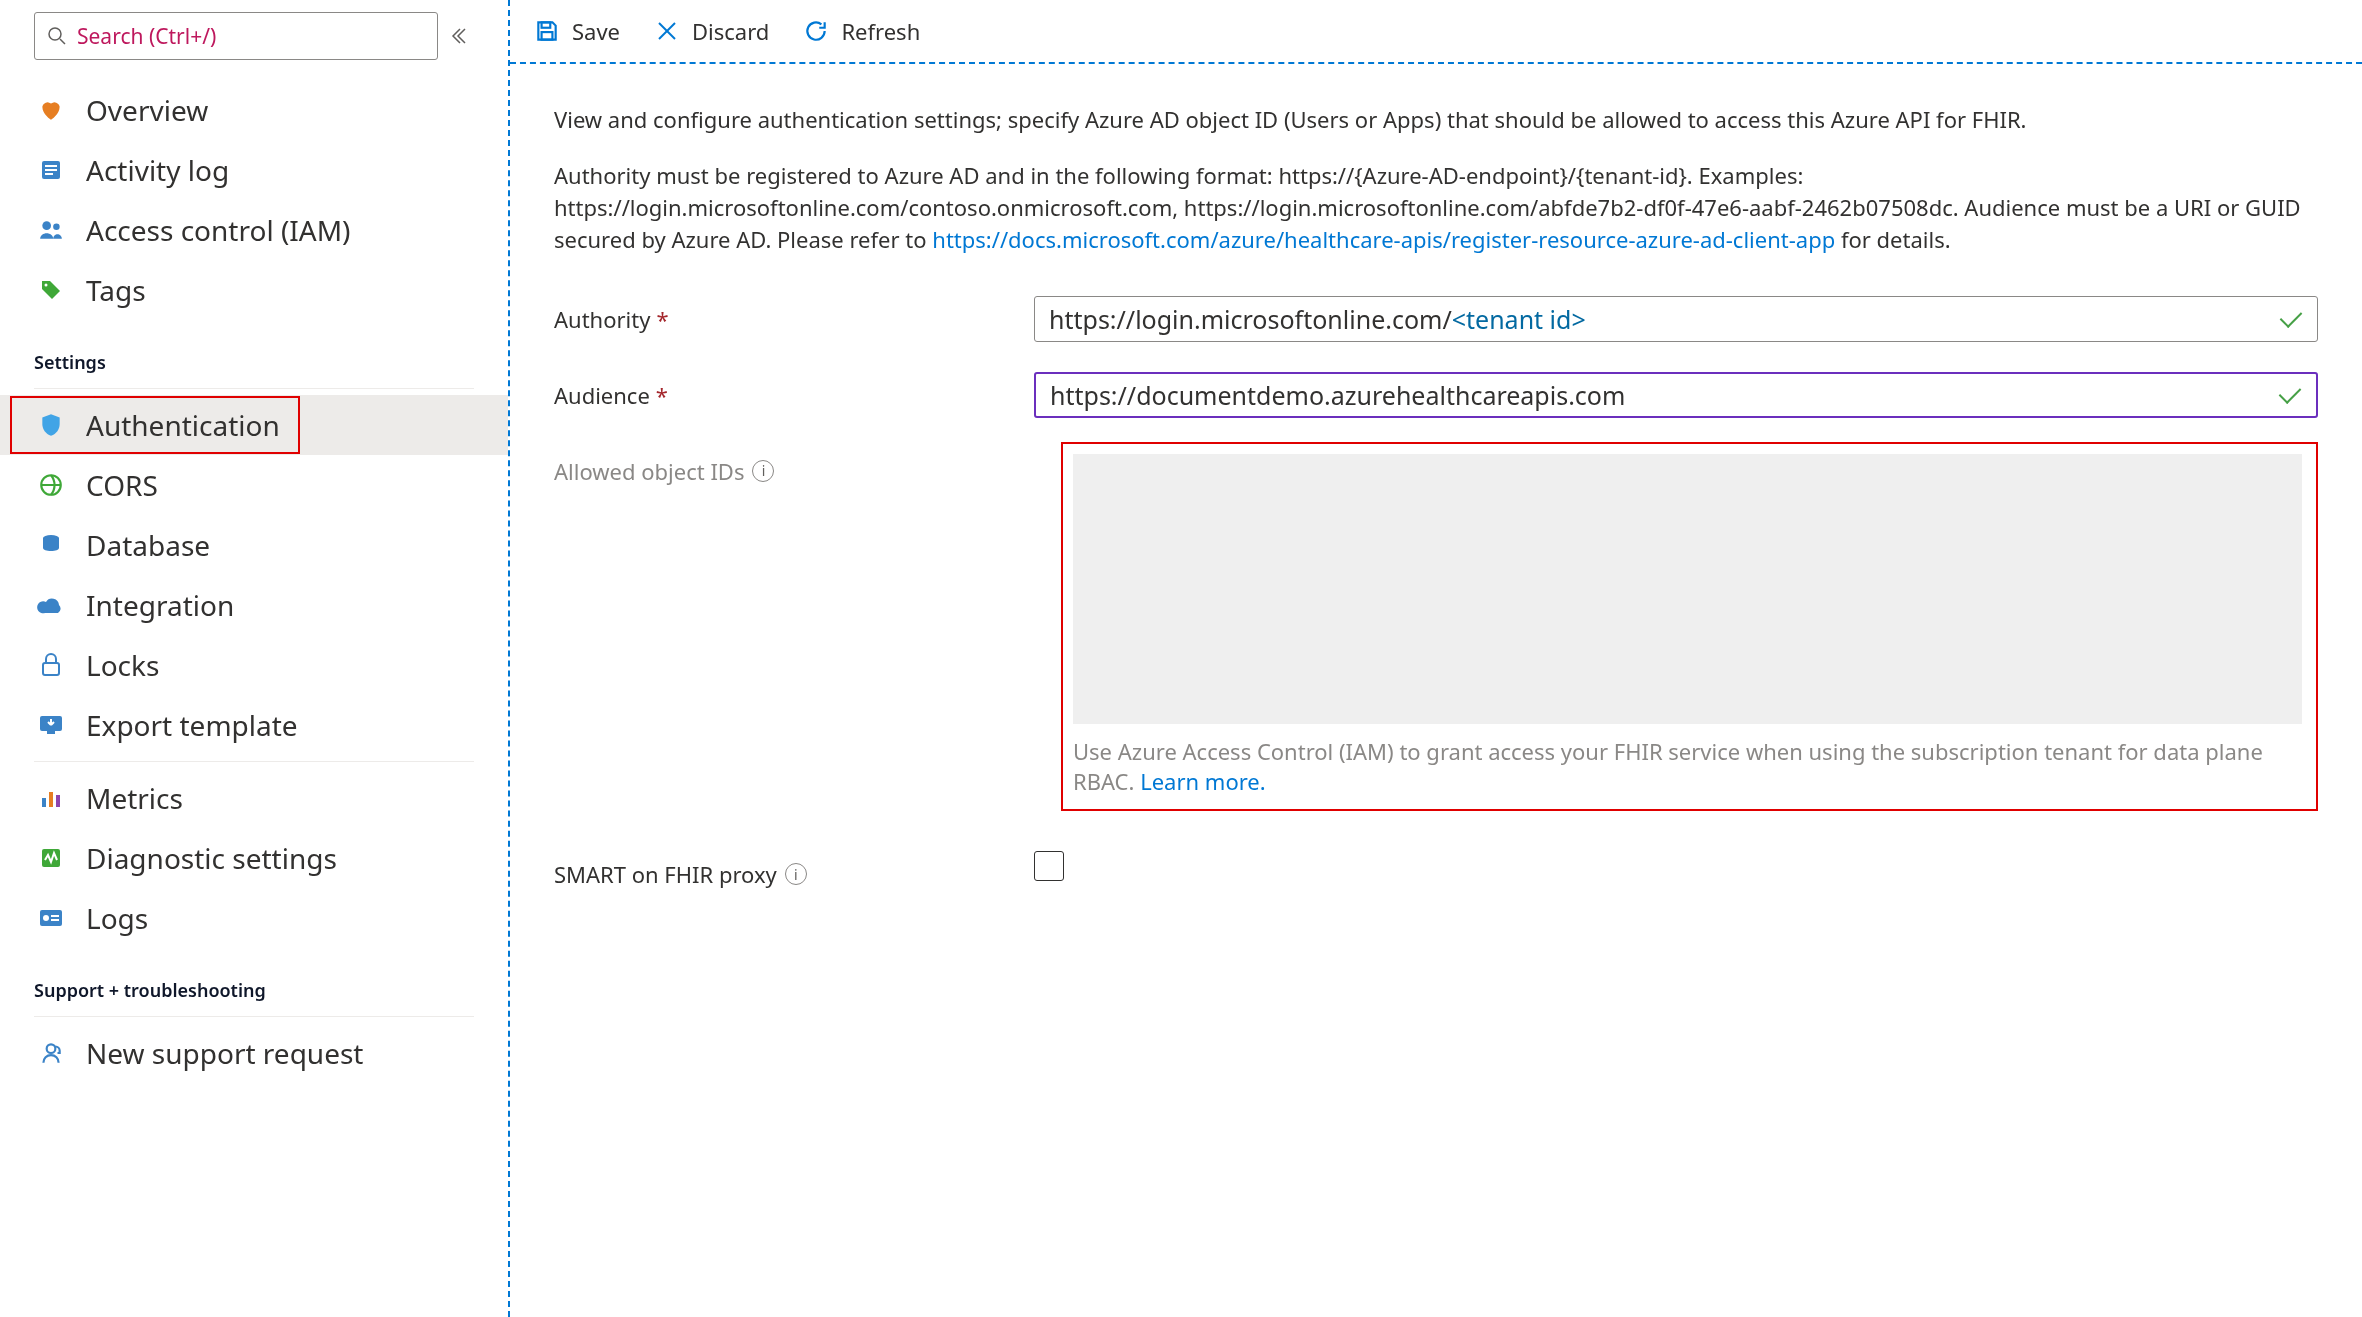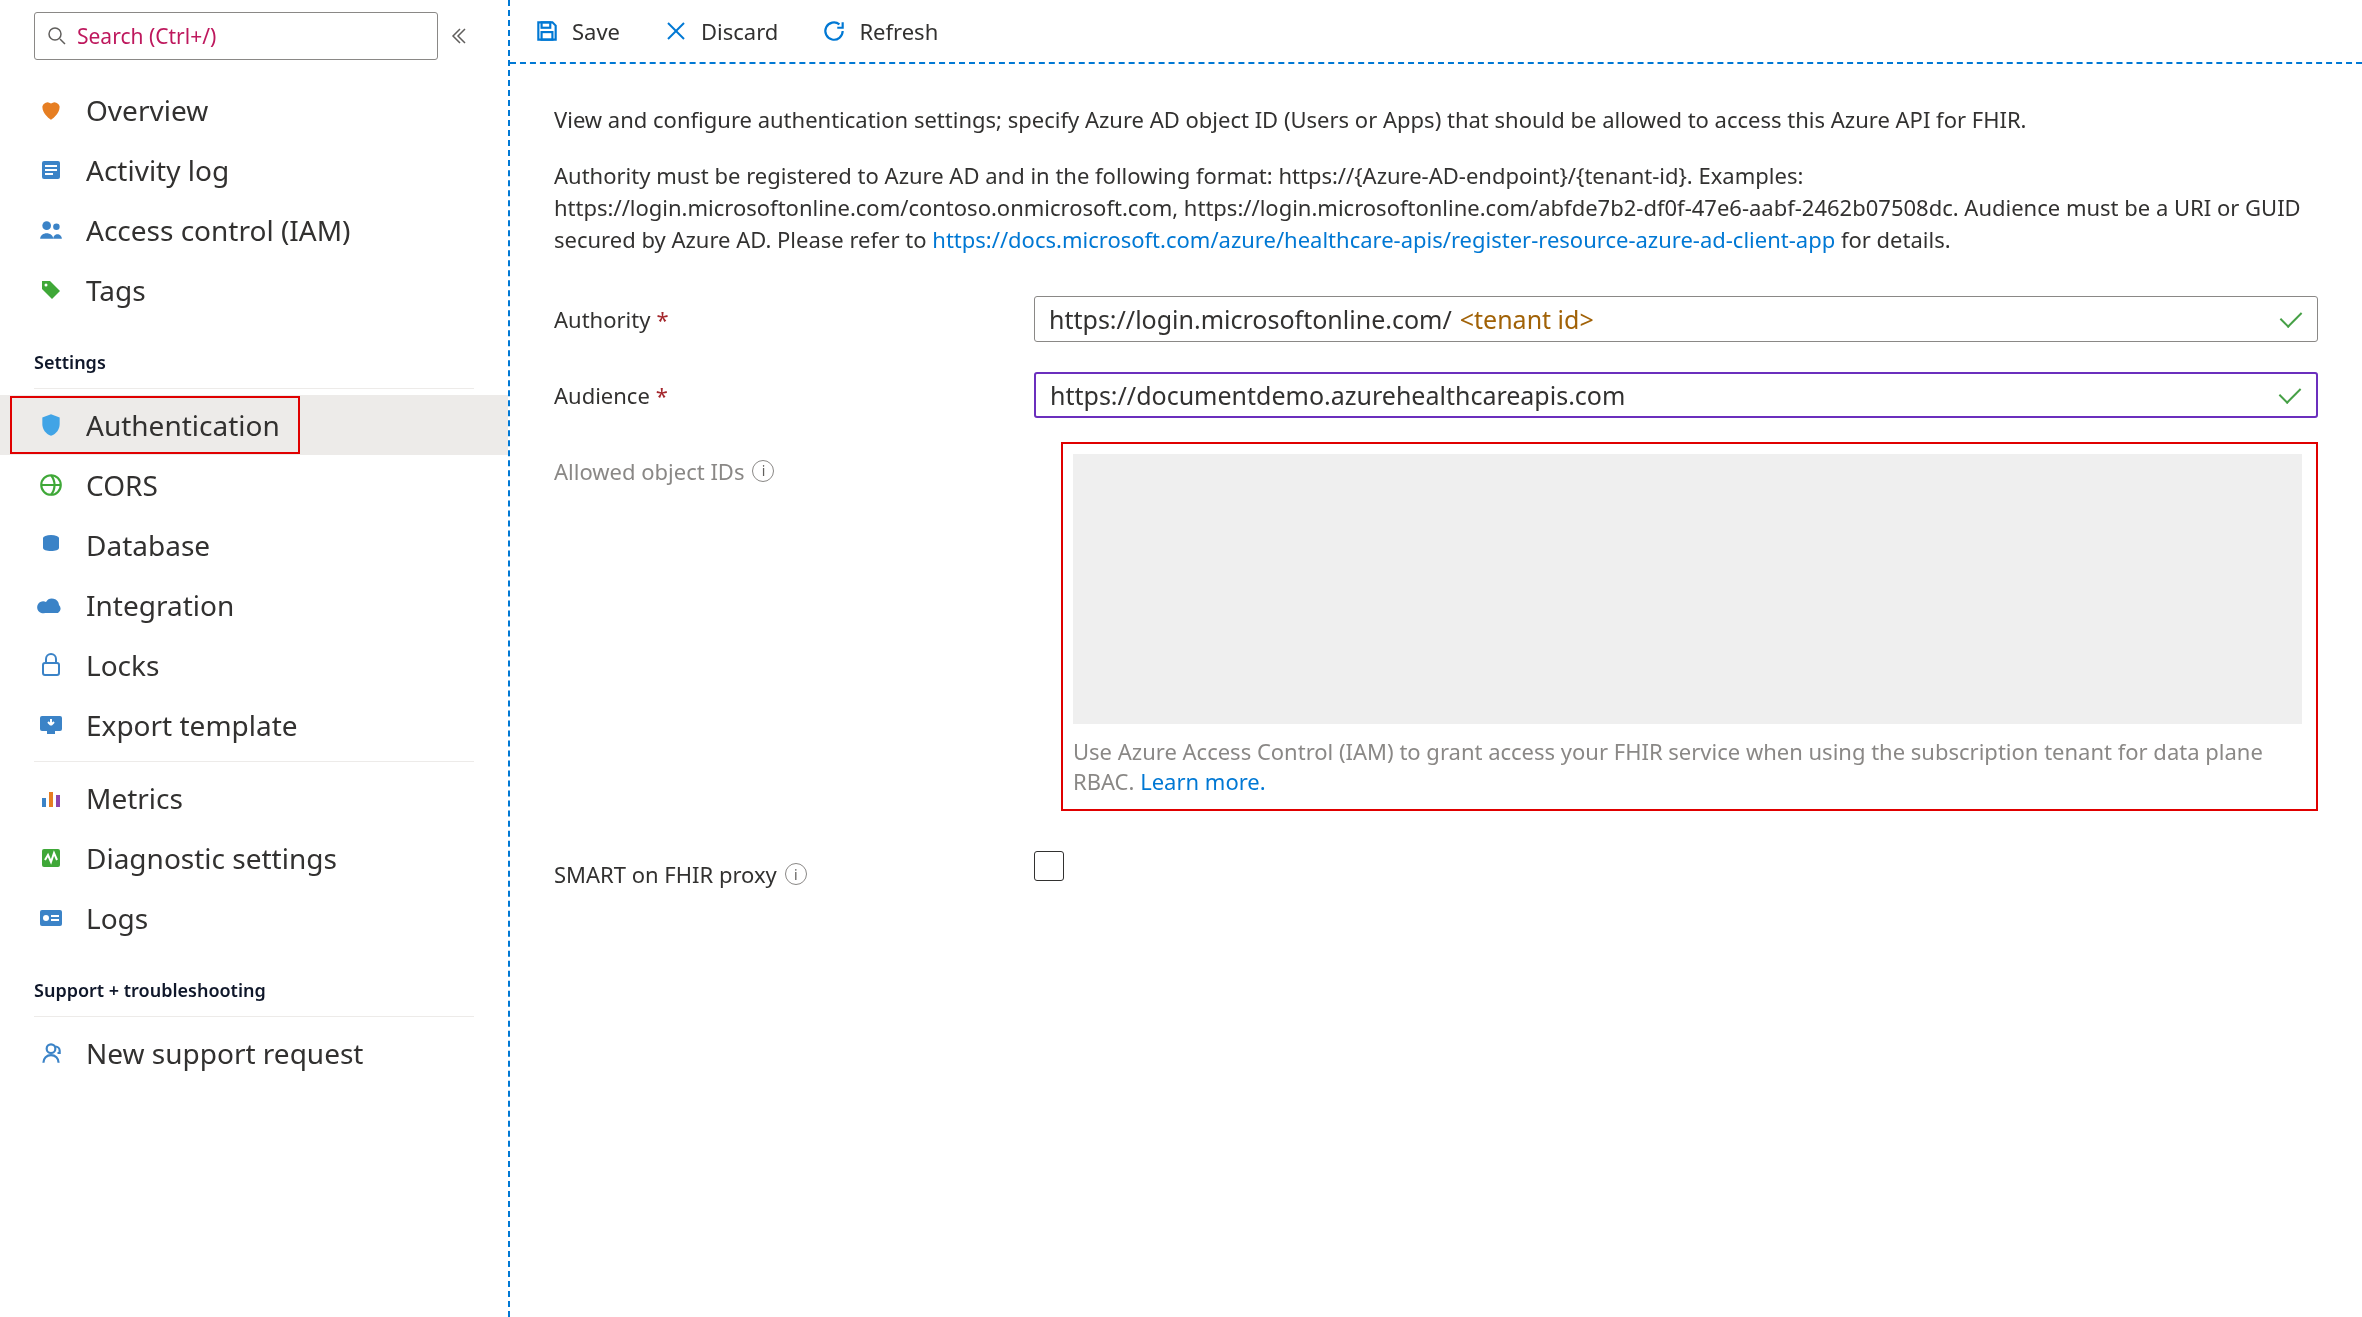--- a/index.html
+++ b/index.html
@@ -82,21 +82,20 @@
     border-top: 1px solid #edebe9;
   }
   
   .main { flex: 1; display: flex; flex-direction: column; }
   .toolbar {
     height: 64px;
     display: flex;
     align-items: center;
     padding-left: 22px;
     border-bottom: 2px dashed #0078d4;
-    gap: 9px;
   }
   .toolbar-btn {
     display: flex; align-items: center;
     font-size: 22px;
     color: #323130;
     margin-right: 32px;
     cursor: pointer;
   }
   .toolbar-btn .ticon {
     width: 30px; height: 30px;
@@ -151,21 +150,21 @@
   .text-input.valid::after {
     content: "";
     position: absolute;
     right: 16px; top: 50%;
     width: 18px; height: 10px;
     border-left: 2px solid #46a046;
     border-bottom: 2px solid #46a046;
     transform: translateY(-70%) rotate(-45deg);
   }
   .text-input.purple { border: 2px solid #6b2fbd; }
-  .tenant-faint { color:#a16207; margin-left:8px;}
+  .tenant-faint { color:#0369a1; margin-left:0;}
   .obj-id-block {
     border: 2px solid #e00000;
     padding: 10px 14px 12px 10px;
     margin-left: -10px;
     margin-top: -6px;
   }
   .obj-area {
     width: 100%;
     height: 270px;
     background: #efefef;

